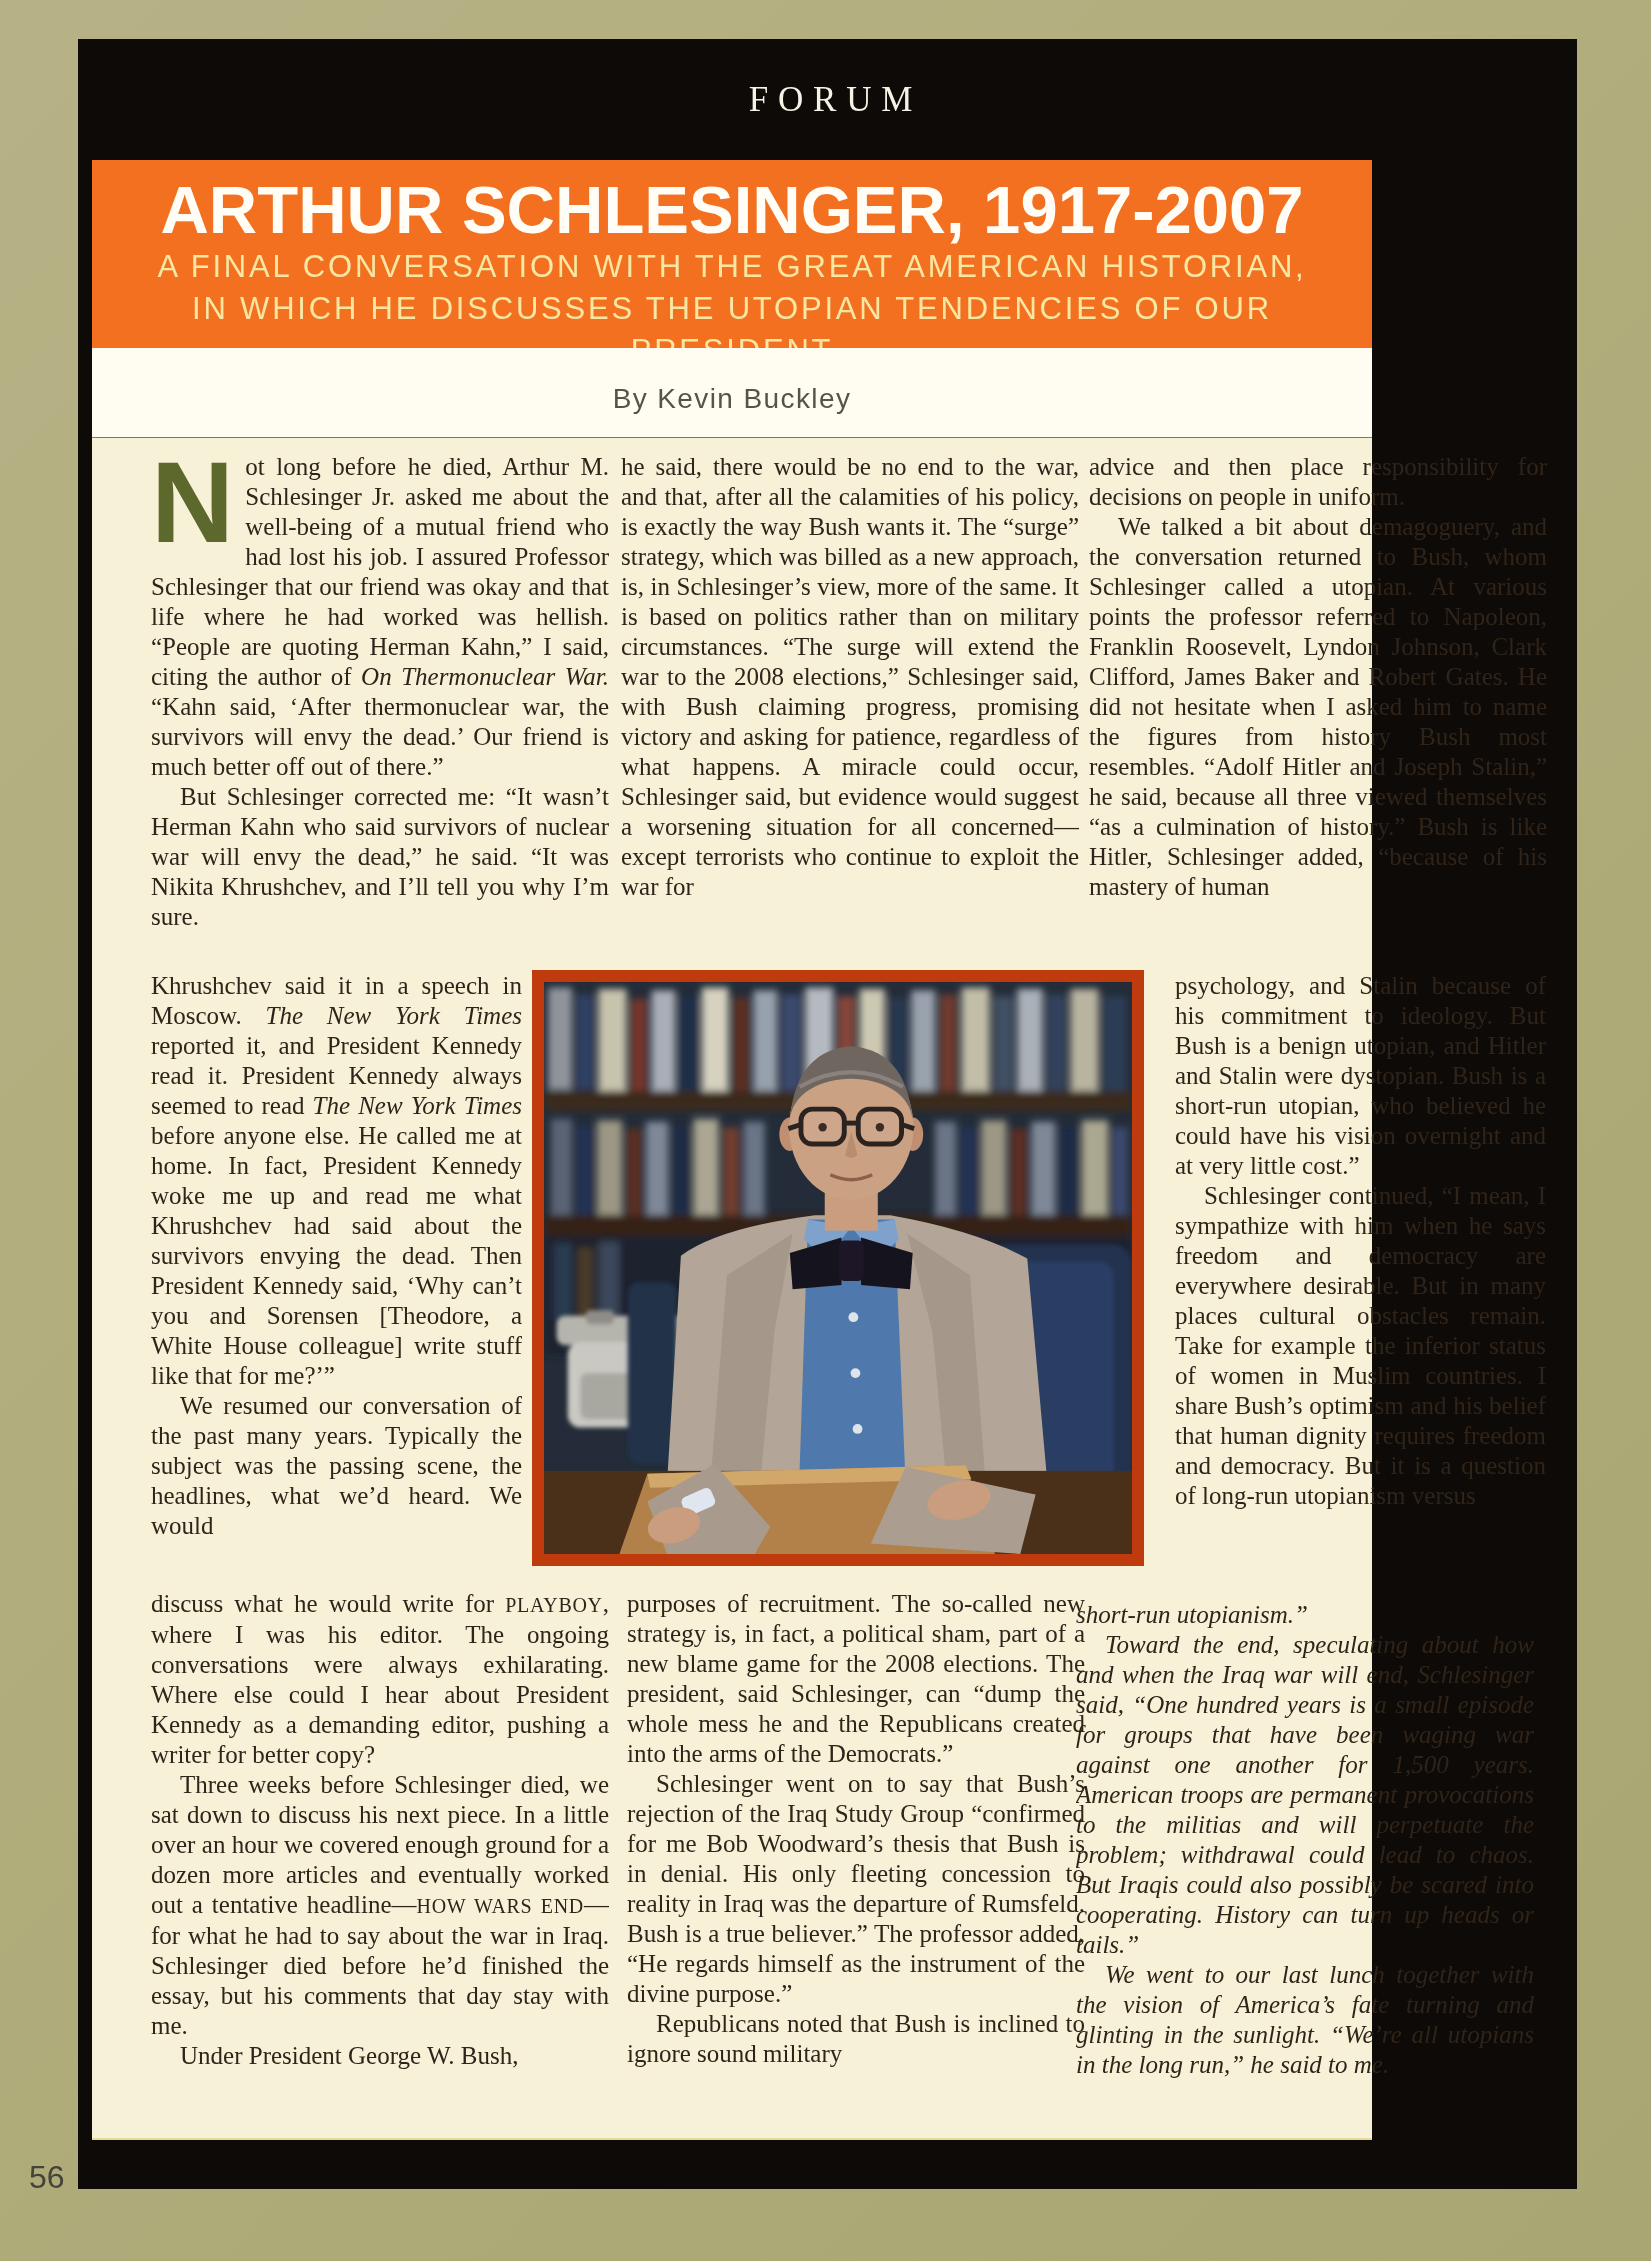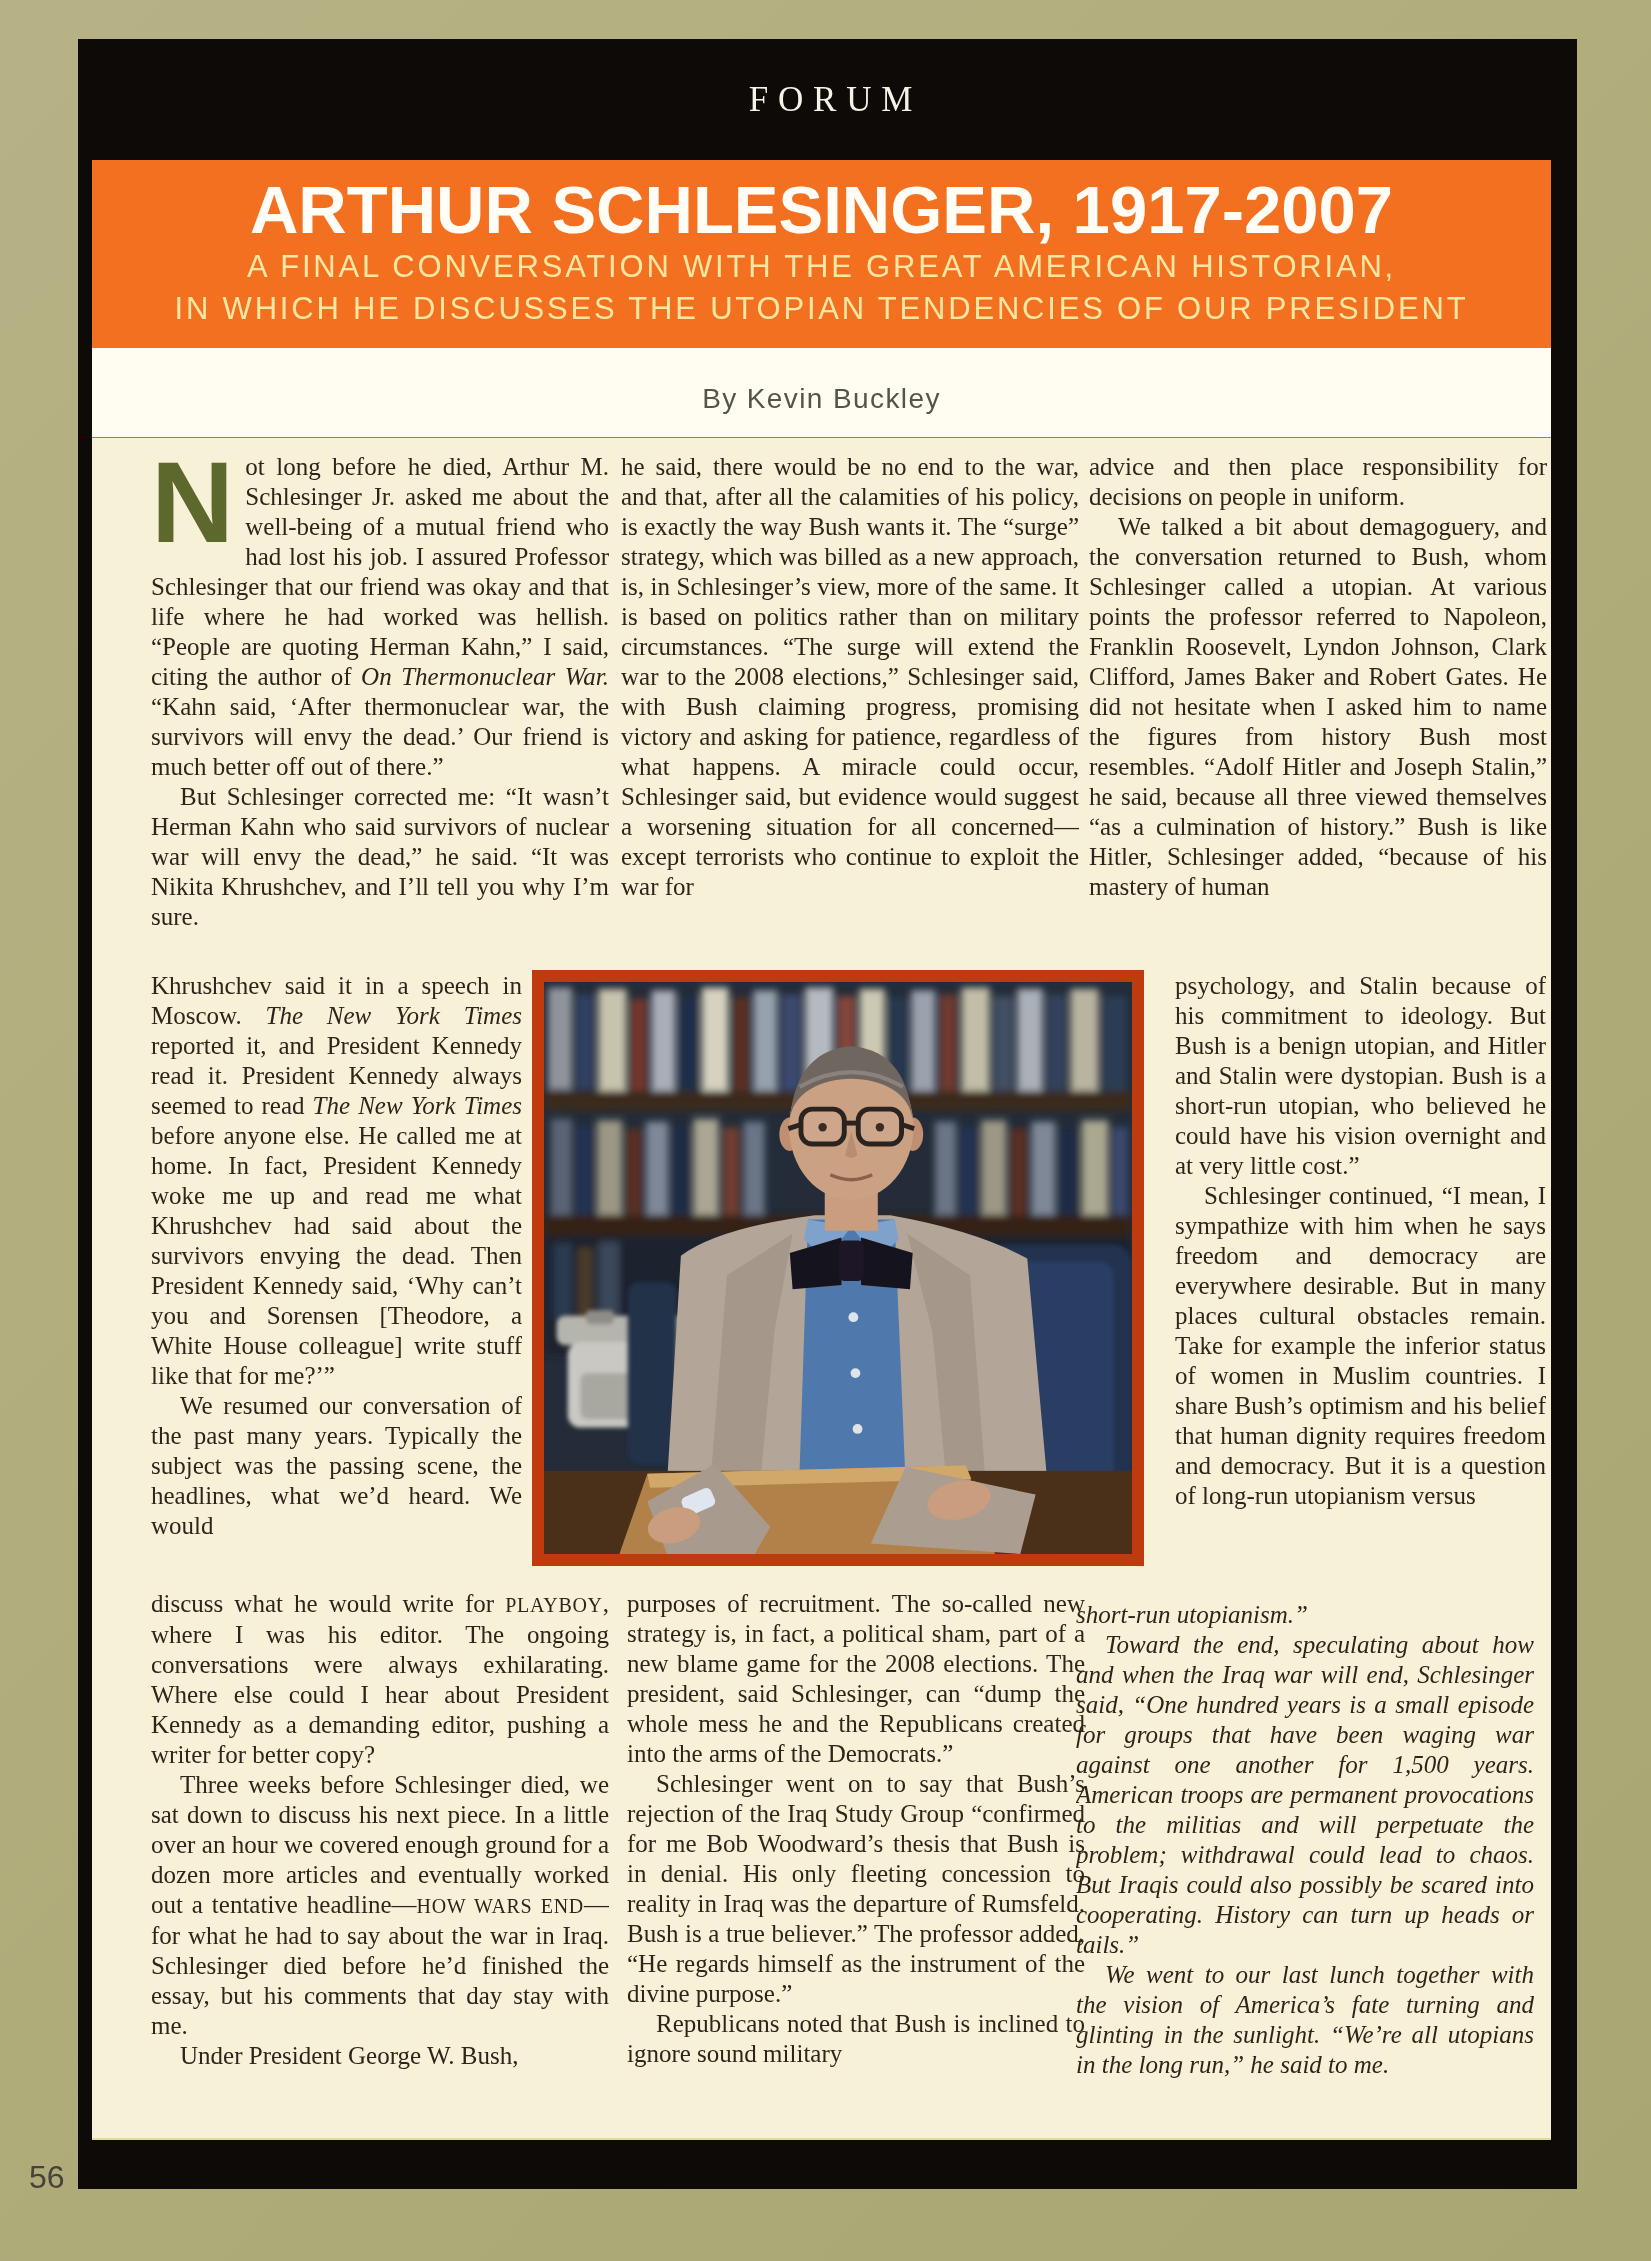--- a/index.html
+++ b/index.html
@@ -2,21 +2,21 @@
 <html style="font-size:11.2px"><head>
 <meta charset="utf-8">
 <style>
   html,body{margin:0;padding:0;background:#8e8b60;}
   .canvas{position:relative;width:1651px;height:2261px;overflow:hidden;
           background:linear-gradient(135deg,#b6b286 0%,#b1ad7c 40%,#aaa673 100%);
           font-family:"Liberation Serif", serif;}
   .backing{position:absolute;left:78px;top:39px;width:1499px;height:2150px;background:#0d0a07;}
   .forum{position:absolute;left:0;top:0;width:100%;height:121px;display:flex;align-items:center;justify-content:center;margin-left:8px;}
   .forum span{color:#f5f2e6;font-family:"Liberation Serif",serif;font-size:35px;letter-spacing:9.8px;}
-  .page{position:absolute;left:14px;top:121px;width:1459px;height:1978px;background:#ec4899;border-bottom:2.1px solid #e3d99b;}
+  .page{position:absolute;left:14px;top:121px;width:1280px;height:1978px;background:#ef4444;border-bottom:2.1px solid #e3d99b;}
   .banner{position:absolute;left:0;top:0;width:100%;height:188px;background:#f2701f;text-align:center;}
   .title{margin-top:12.6px;color:#fffdf6;font-family:"Liberation Sans",sans-serif;font-weight:bold;
          font-size:67px;letter-spacing:0px;line-height:73px;}
   .subtitle{color:#f8e7a3;font-family:"Liberation Sans",sans-serif;font-size:31px;line-height:42px;letter-spacing:2.8px;}
   .byline-bar{position:absolute;left:0;top:188px;width:100%;height:89px;background:#fffdf2;
               display:flex;align-items:center;justify-content:center;}
   .byline{color:#55534b;font-family:"Liberation Sans",sans-serif;font-size:28px;letter-spacing:1.4px;margin-top:12px;}
   .bodyarea{position:absolute;left:0;top:278px;width:100%;height:1700px;background:#f7f1d8;}
   .seg{position:absolute;overflow:hidden;color:#30241a;font-size:25px;line-height:30px;text-align:justify;}
   .seg p{margin:0;text-indent:29px;}

